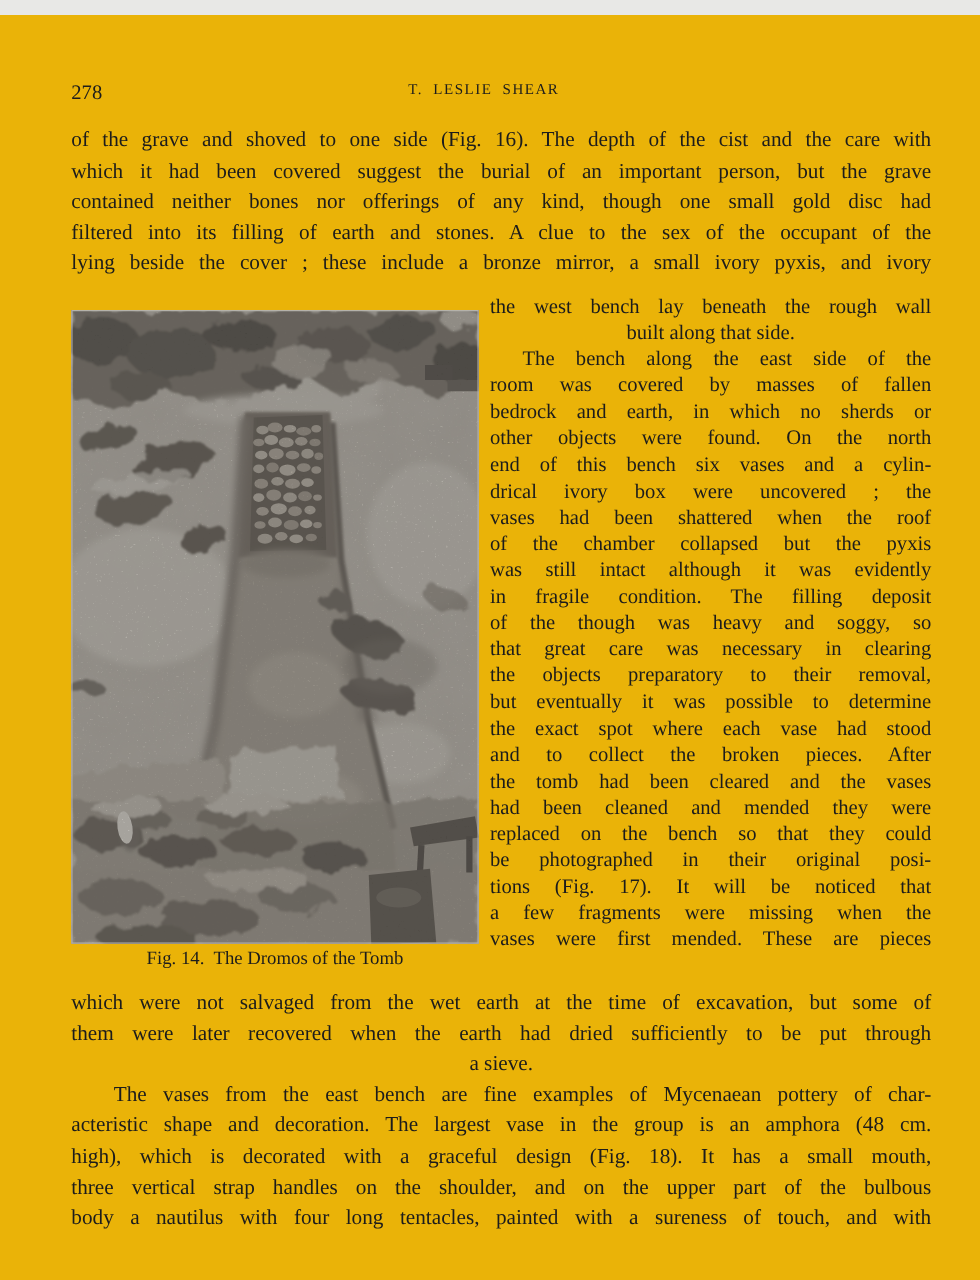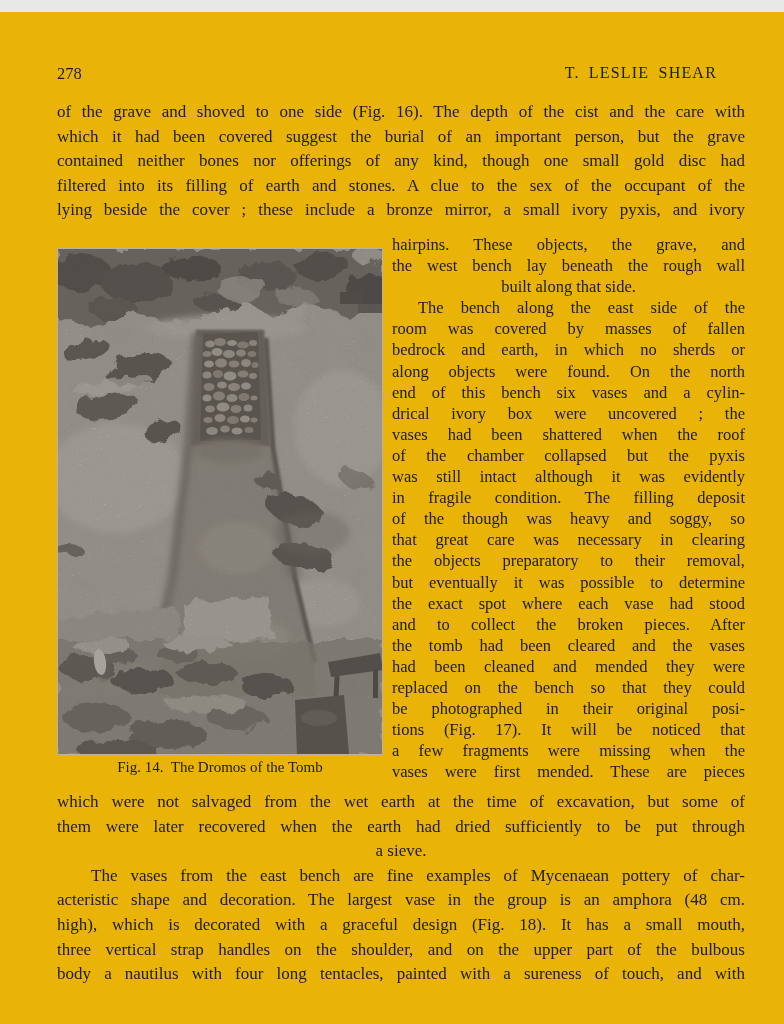--- a/index.html
+++ b/index.html
@@ -3,22 +3,22 @@
 <meta charset="utf-8">
 <style>
   html,body{margin:0;padding:0;background:#e8e8e6;}
   .page{
     position:relative; width:784px; height:1024px; margin:12px auto;
     background:#eab308; overflow:hidden; color:#1c1c1c;
     font-family:"Liberation Serif","DejaVu Serif",serif;
   }
   .running-header{position:absolute; left:57px; top:52px; width:660px; height:24px;}
   .page-num{position:absolute; left:0; top:0; font-size:16.5px;}
-  .running-title{position:absolute; left:0; right:0; top:0; text-align:right;
-    font-size:16px; letter-spacing:1.2px; word-spacing:4px;}
+  .running-title{position:absolute; left:0; right:0; top:0; text-align:center;
+    font-size:12px; letter-spacing:1.2px; word-spacing:4px;}
   .textblock{position:absolute; font-size:17px; line-height:24.6px;}
   .textblock.wide{left:57px; width:688px;}
   .textblock.col{left:392px; width:353px; font-size:16.5px; line-height:21.1px;}
   #top-block{top:88px;}
   #right-col{top:222px;}
   #bottom-block{top:778px;}
   .tline{text-align:center;}
   .tline.just{text-align:justify; text-align-last:justify;}
   .wide .ind{text-indent:34px;}
   .col .ind{text-indent:26px;}
@@ -205,27 +205,26 @@
       </g>
 
       <rect x="0" y="0" width="326" height="507" filter="url(#grain)" opacity="0.5"></rect>
       <rect x="0.5" y="0.5" width="325" height="506" fill="none" stroke="#b5b2aa" stroke-width="1"></rect>
     </svg>
   </div>
 
   <div class="caption">Fig. 14.  The Dromos of the Tomb</div>
 
   <div id="right-col" class="textblock col">
-      <div class="tline just">hairpins. These objects, the grave, and</div>
       <div class="tline just">the west bench lay beneath the rough wall</div>
       <div class="tline">built along that side.</div>
       <div class="tline just ind">The bench along the east side of the</div>
       <div class="tline just">room was covered by masses of fallen</div>
       <div class="tline just">bedrock and earth, in which no sherds or</div>
-      <div class="tline just">along objects were found. On the north</div>
+      <div class="tline just">other objects were found. On the north</div>
       <div class="tline just">end of this bench six vases and a cylin-</div>
       <div class="tline just">drical ivory box were uncovered ; the</div>
       <div class="tline just">vases had been shattered when the roof</div>
       <div class="tline just">of the chamber collapsed but the pyxis</div>
       <div class="tline just">was still intact although it was evidently</div>
       <div class="tline just">in fragile condition. The filling deposit</div>
       <div class="tline just">of the though was heavy and soggy, so</div>
       <div class="tline just">that great care was necessary in clearing</div>
       <div class="tline just">the objects preparatory to their removal,</div>
       <div class="tline just">but eventually it was possible to determine</div>

